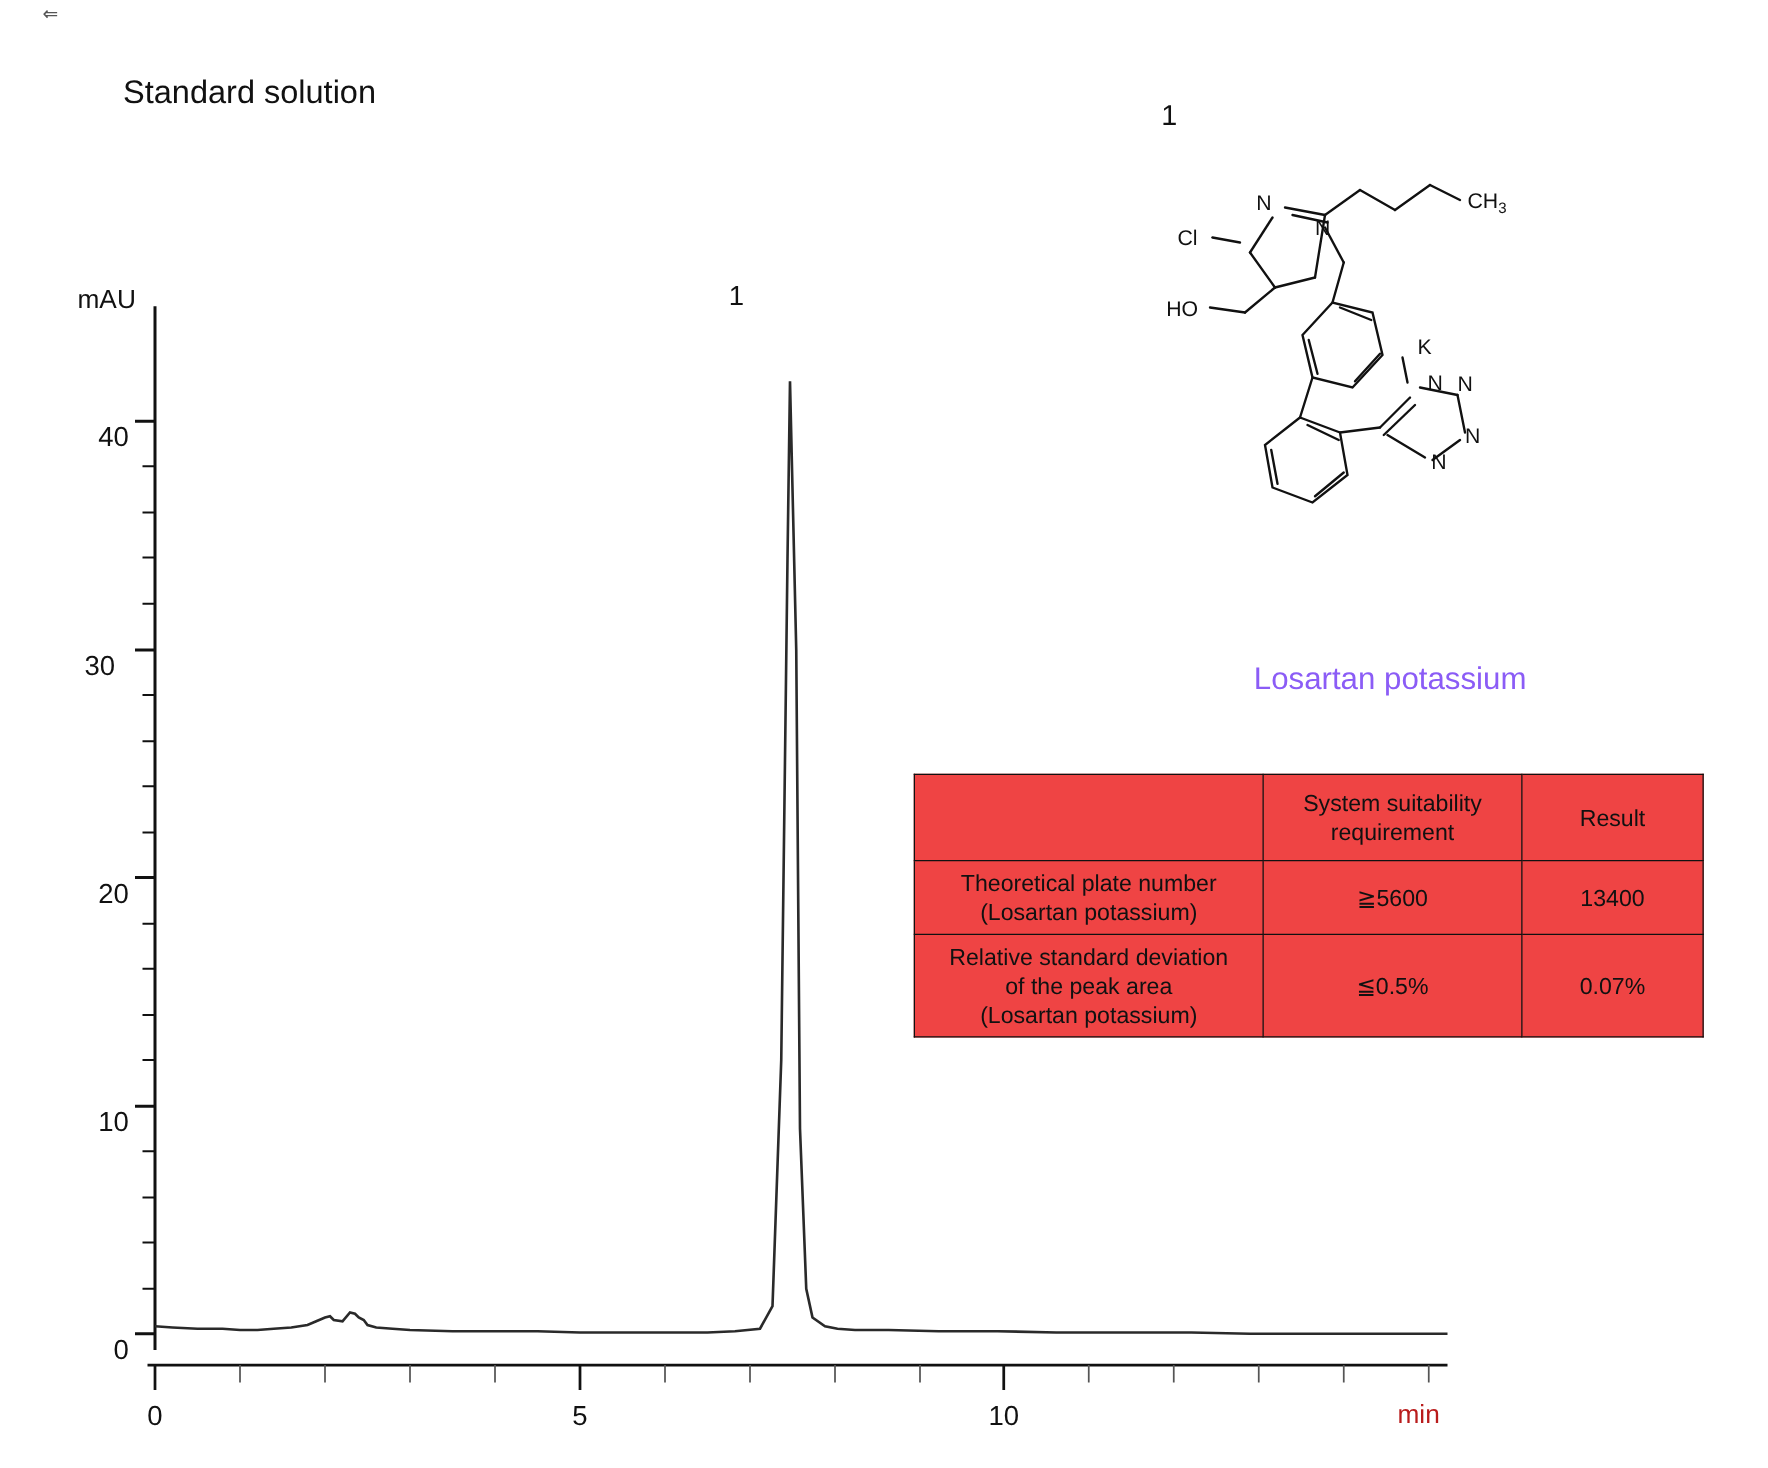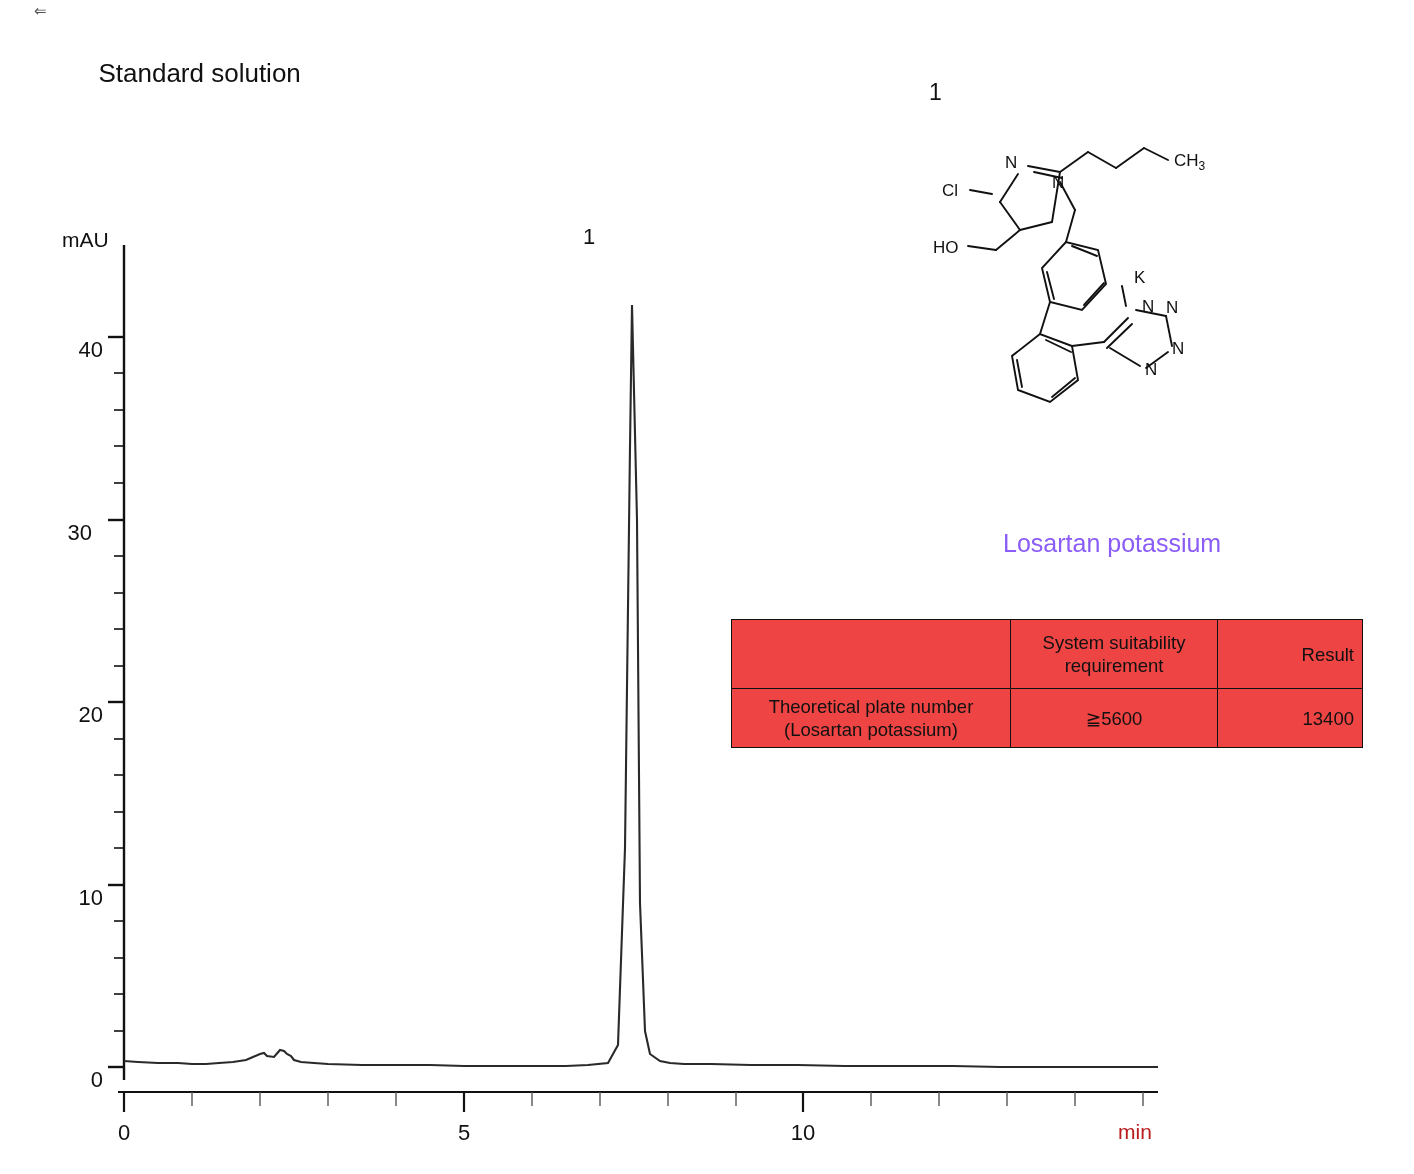--- a/index.html
+++ b/index.html
@@ -74,21 +74,21 @@
     border:1.6px solid #111;
     font-size:18.5px;
     font-weight:normal;
     text-align:center;
     color:#111;
     padding:6px 8px;
     line-height:23px;
   }
   #suitability-table .c0{width:262px;}
   #suitability-table .c1{width:190px;}
-  #suitability-table .c2{width:128px;text-align:right;}
+  #suitability-table .c2{width:128px;}
   #suitability-table .head td{height:56px;}
   .nowrap{white-space:pre-line;}
 </style>
 </head>
 <body>
 
 <div class="abs" id="stray">⇐</div>
 
 <div class="abs" id="header">
   <span>Standard solution</span><br>
@@ -241,14 +241,21 @@
     <td class="c1 nowrap">System  suitability
 requirement</td>
     <td class="c2">Result</td>
   </tr>
   <tr>
     <td class="c0 nowrap">Theoretical plate number
 (Losartan potassium)</td>
     <td class="c1">≧5600</td>
     <td class="c2">13400</td>
   </tr>
+  <tr>
+    <td class="c0 nowrap">Relative standard deviation
+of the peak area
+(Losartan potassium)</td>
+    <td class="c1">≦0.5%</td>
+    <td class="c2">0.07%</td>
+  </tr>
 </tbody>
   </table>
 
 </body></html>

